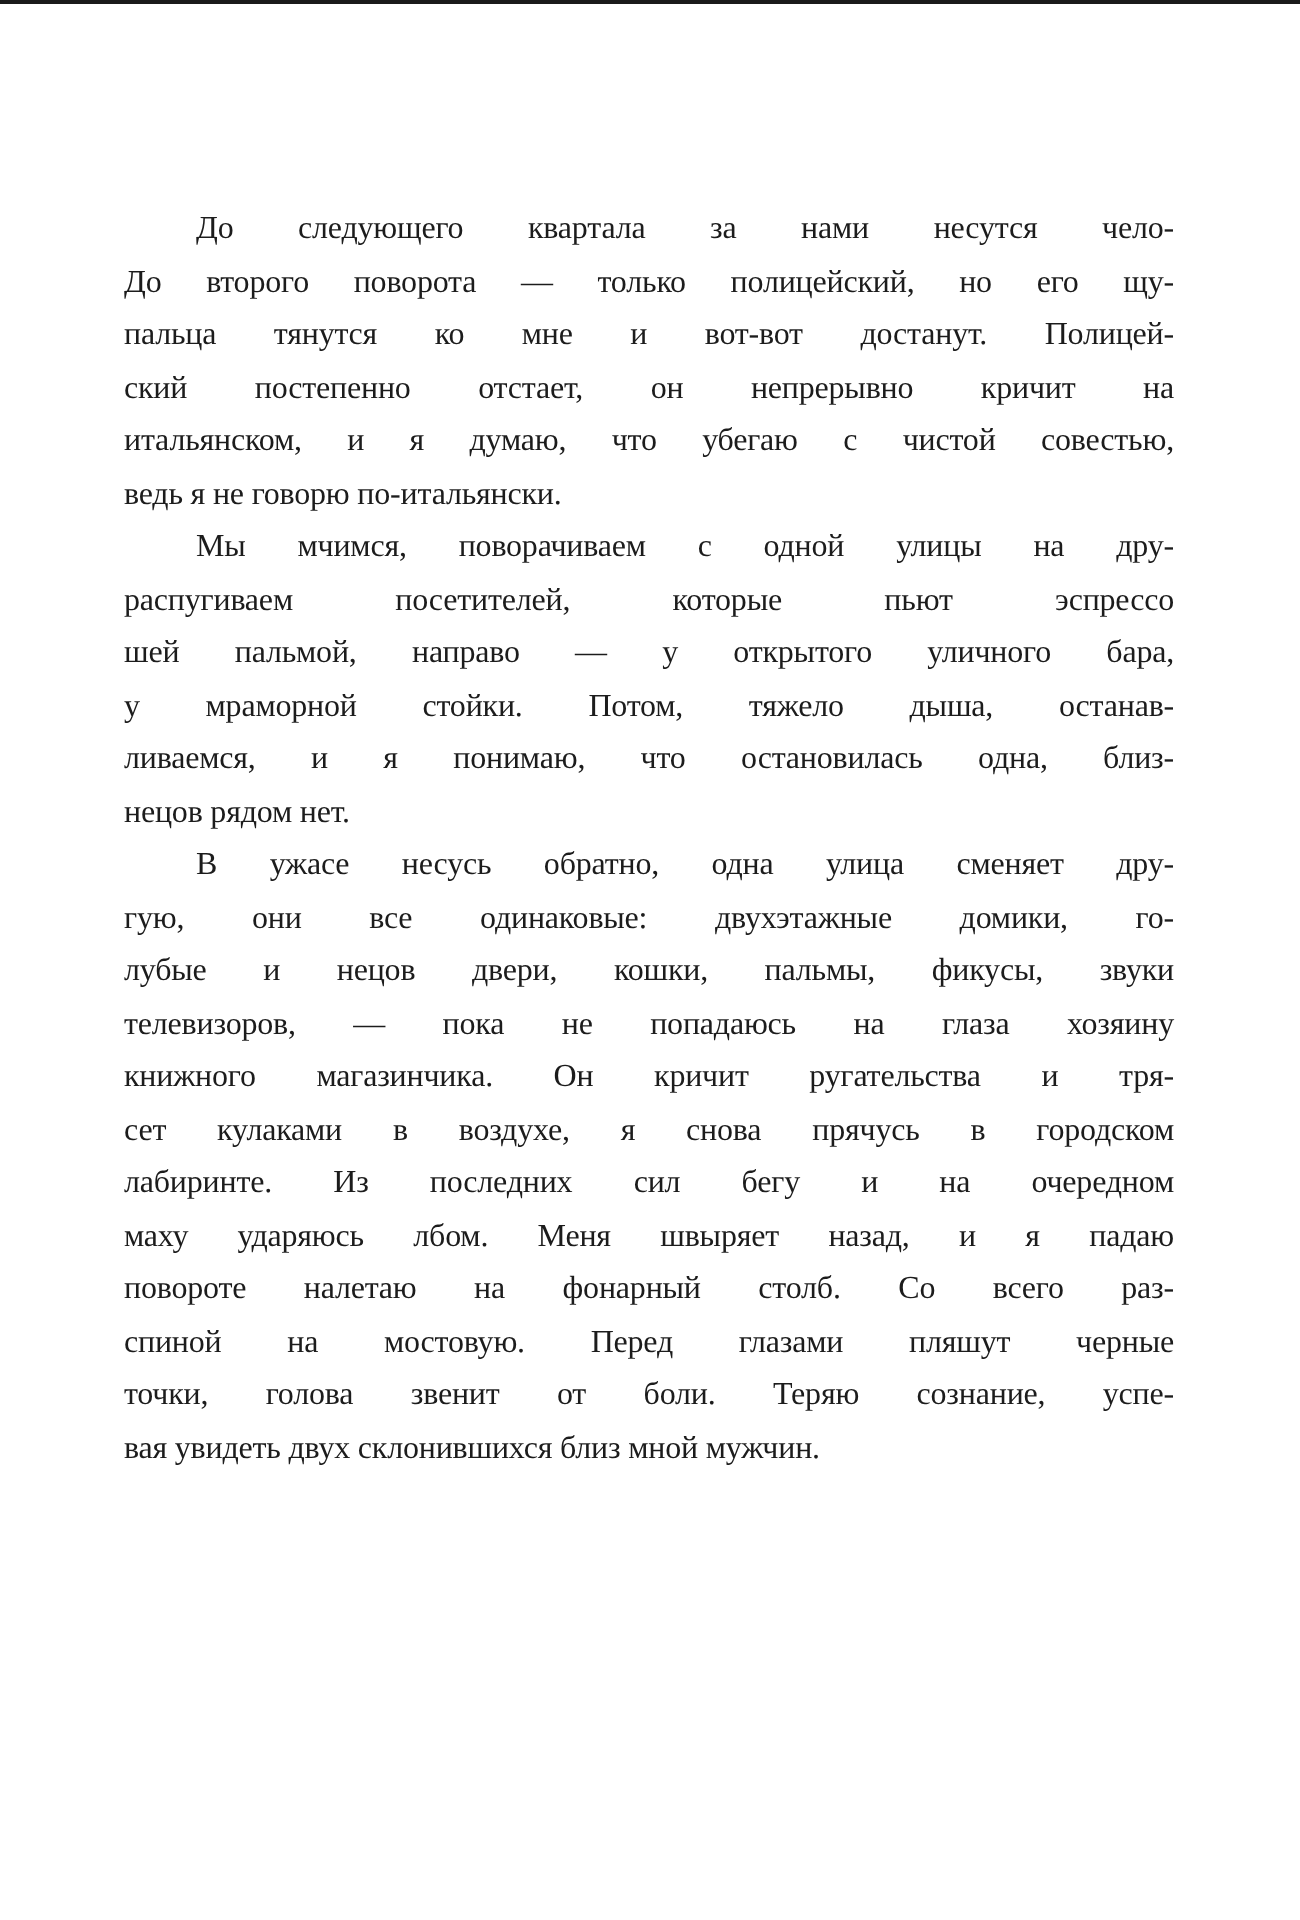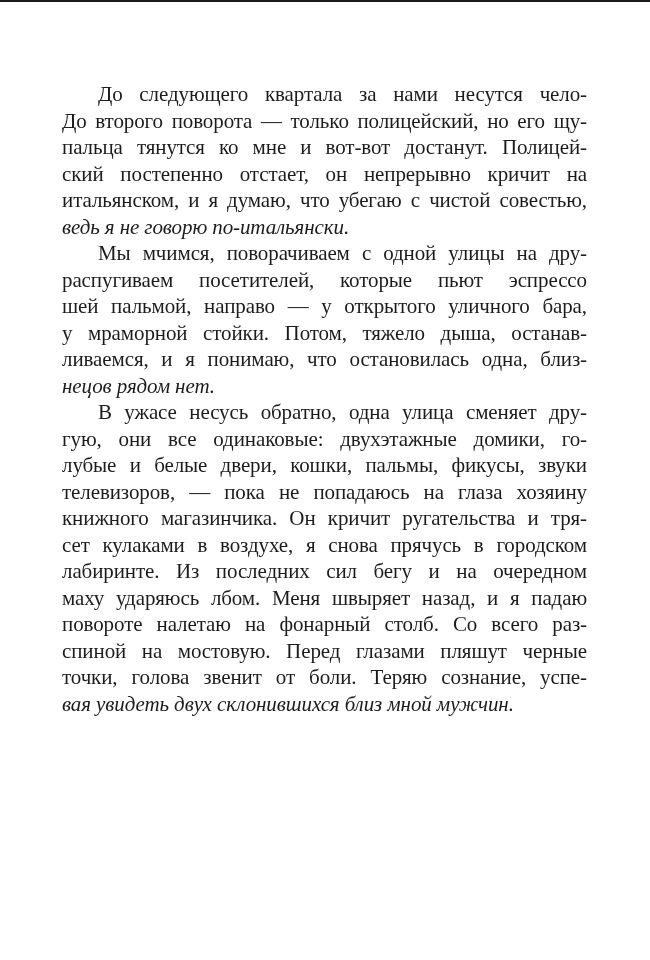--- a/index.html
+++ b/index.html
@@ -23,43 +23,42 @@
     position: absolute;
     top: 0;
     left: 0;
     width: 650px;
     height: 2px;
     background: #1a1a1a;
   }
   .text-block {
     position: absolute;
     left: 62px;
-    top: 81px;
+    top: 102px;
     width: 525px;
     color: #1c1c1c;
-    font-size: 21px;
+    font-size: 16px;
     line-height: 26.5px;
     letter-spacing: -0.1px;
   }
   .paragraph {
     margin: 0;
     padding: 0;
   }
   .line {
     height: 26.5px;
     text-align: justify;
     text-align-last: justify;
     overflow: visible;
   }
   .line.first {
     text-indent: 36px;
   }
   .line.last {
     text-align-last: left;
-    font-style: italic;
   }
 </style>
 </head>
 <body style="background: rgb(255, 255, 255);">
 
 <div class="page">
   <div class="top-edge" style="background: rgb(26, 26, 26);"></div>
   <main class="text-block" id="text-block" style="color: rgb(28, 28, 28);">
       <div class="paragraph">
         <div class="line first">До следующего квартала за нами несутся чело-</div>
@@ -73,21 +72,21 @@
         <div class="line first">Мы мчимся, поворачиваем с одной улицы на дру-</div>
         <div class="line">распугиваем посетителей, которые пьют эспрессо</div>
         <div class="line">шей пальмой, направо — у открытого уличного бара,</div>
         <div class="line">у мраморной стойки. Потом, тяжело дыша, останав-</div>
         <div class="line">ливаемся, и я понимаю, что остановилась одна, близ-</div>
         <div class="line last">нецов рядом нет.</div>
       </div>
       <div class="paragraph">
         <div class="line first">В ужасе несусь обратно, одна улица сменяет дру-</div>
         <div class="line">гую, они все одинаковые: двухэтажные домики, го-</div>
-        <div class="line">лубые и белые двери, кошки, пальмы, фикусы, звуки</div>
+        <div class="line">лубые и нецов двери, кошки, пальмы, фикусы, звуки</div>
         <div class="line">телевизоров, — пока не попадаюсь на глаза хозяину</div>
         <div class="line">книжного магазинчика. Он кричит ругательства и тря-</div>
         <div class="line">сет кулаками в воздухе, я снова прячусь в городском</div>
         <div class="line">лабиринте. Из последних сил бегу и на очередном</div>
         <div class="line">маху ударяюсь лбом. Меня швыряет назад, и я падаю</div>
         <div class="line">повороте налетаю на фонарный столб. Со всего раз-</div>
         <div class="line">спиной на мостовую. Перед глазами пляшут черные</div>
         <div class="line">точки, голова звенит от боли. Теряю сознание, успе-</div>
         <div class="line last">вая увидеть двух склонившихся близ мной мужчин.</div>
       </div>

